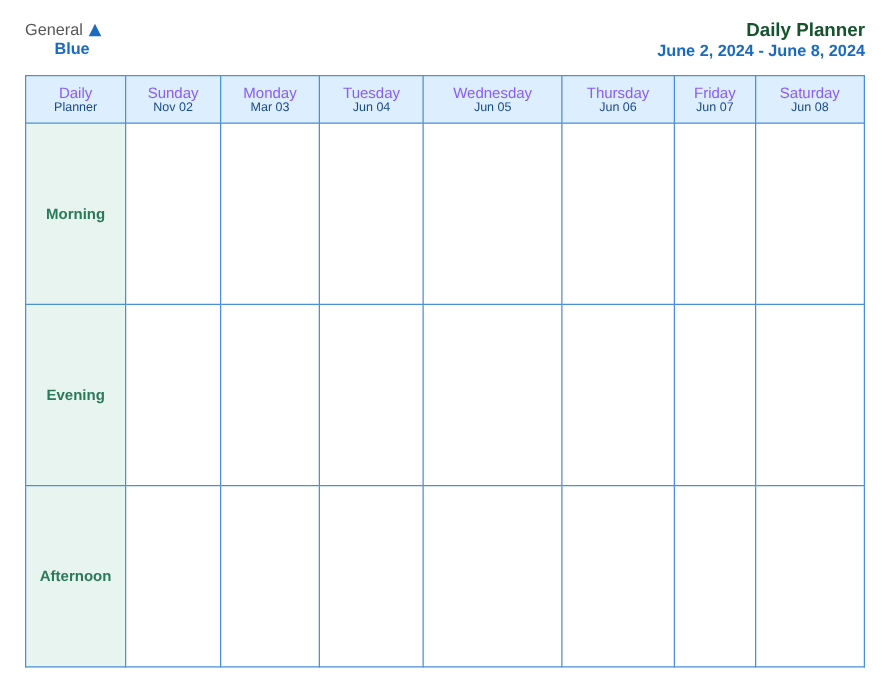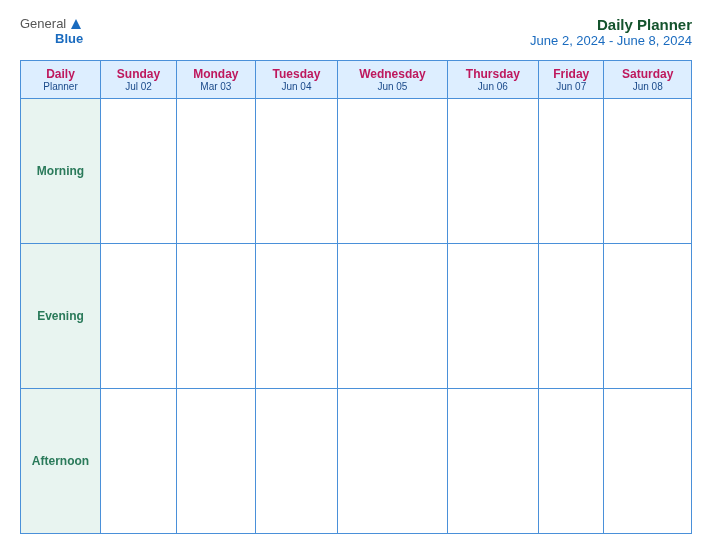--- a/index.html
+++ b/index.html
@@ -15,21 +15,21 @@
     }
     .header {
       display: flex;
       justify-content: space-between;
       align-items: flex-start;
       margin-bottom: 12px;
     }
     .logo-area {
       display: flex;
       flex-direction: column;
-      align-items: flex-end;
+      align-items: center;
     }
     .logo-text {
       display: flex;
       align-items: center;
       gap: 2px;
     }
     .logo-general {
       font-size: 13px;
       color: #555;
       font-weight: 400;
@@ -49,21 +49,21 @@
       text-align: right;
     }
     .planner-title {
       font-size: 15px;
       color: #14532d;
       font-weight: 600;
     }
     .planner-date {
       font-size: 13px;
       color: #1a6bbf;
-      font-weight: 400;
+      font-weight: 700;
     }
     .calendar-table {
       width: 100%;
       flex: 1;
       border-collapse: collapse;
       border: 1.5px solid #4a90d9;
     }
     .calendar-table th, .calendar-table td {
       border: 1px solid #4a90d9;
       text-align: center;
@@ -71,22 +71,22 @@
     }
     .header-row th {
       background-color: #ddeeff;
       padding: 6px 4px;
       font-size: 11px;
       color: #1a4a8a;
       font-weight: 700;
     }
     .header-row th .day-name {
       font-size: 12px;
-      font-weight: 700;
-      color: #be185d;
+      font-weight: 400;
+      color: #8b5cf6;
       display: block;
     }
     .header-row th .day-date {
       font-size: 10px;
       font-weight: 400;
       color: #1a4a8a;
       display: block;
     }
     .label-col {
       background-color: #e8f4f0;
@@ -132,21 +132,21 @@
 
 <table class="calendar-table">
   <thead>
     <tr class="header-row">
       <th class="col-daily-planner">
         <span class="day-name">Daily</span>
         <span class="day-date">Planner</span>
       </th>
       <th class="col-day">
         <span class="day-name">Sunday</span>
-        <span class="day-date">Jul 02</span>
+        <span class="day-date">Nov 02</span>
       </th>
       <th class="col-day">
         <span class="day-name">Monday</span>
         <span class="day-date">Mar 03</span>
       </th>
       <th class="col-day">
         <span class="day-name">Tuesday</span>
         <span class="day-date">Jun 04</span>
       </th>
       <th class="col-day">

